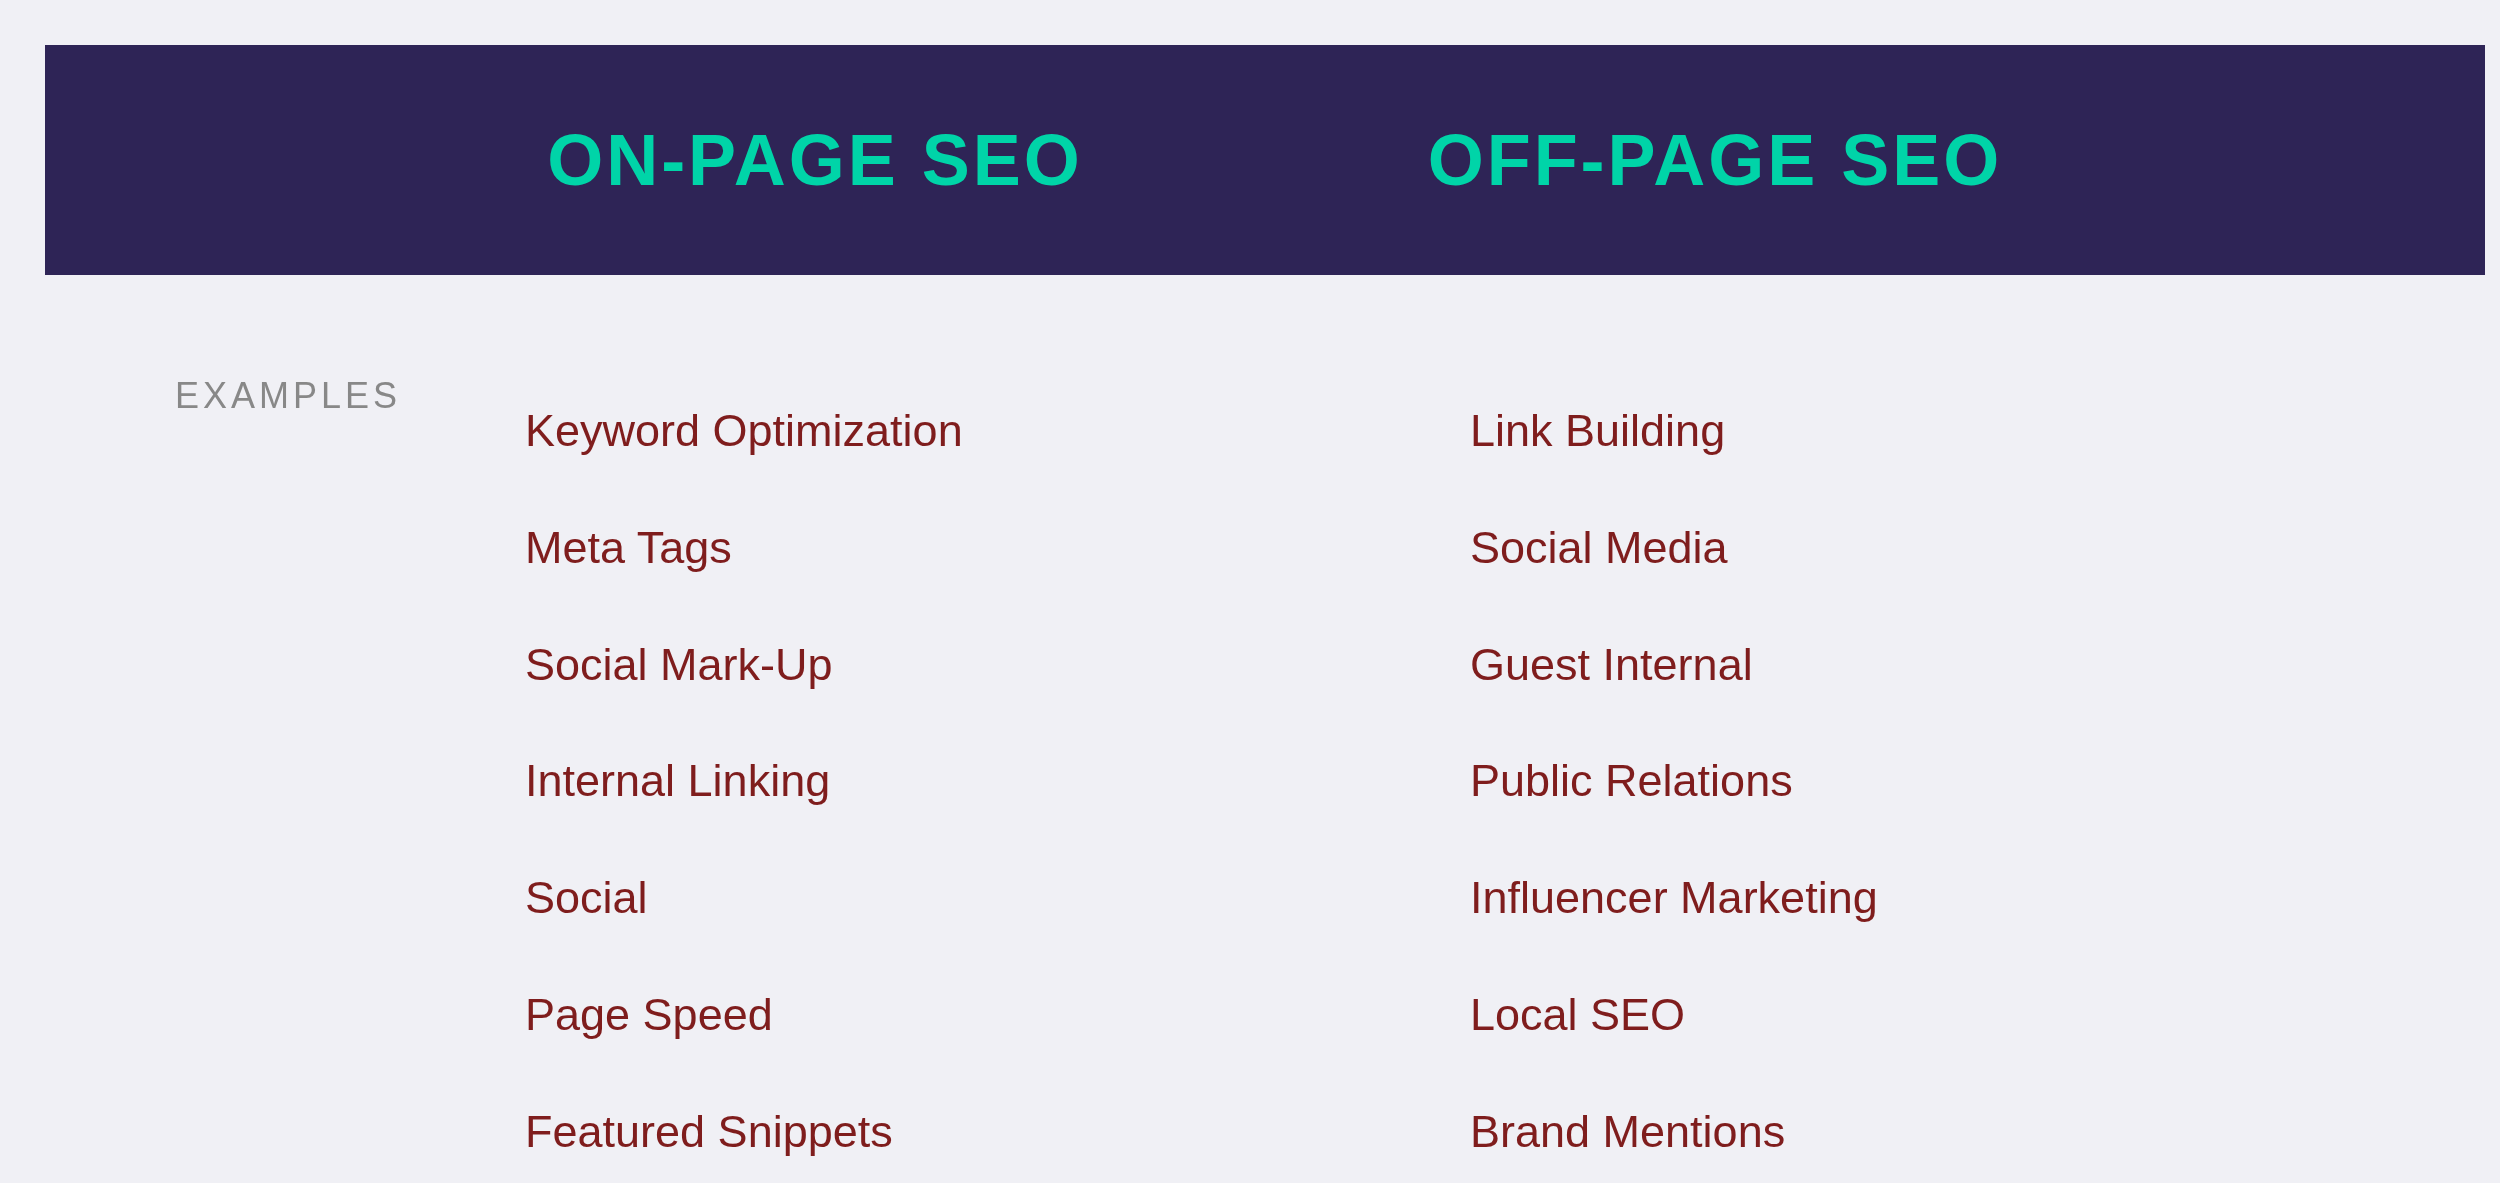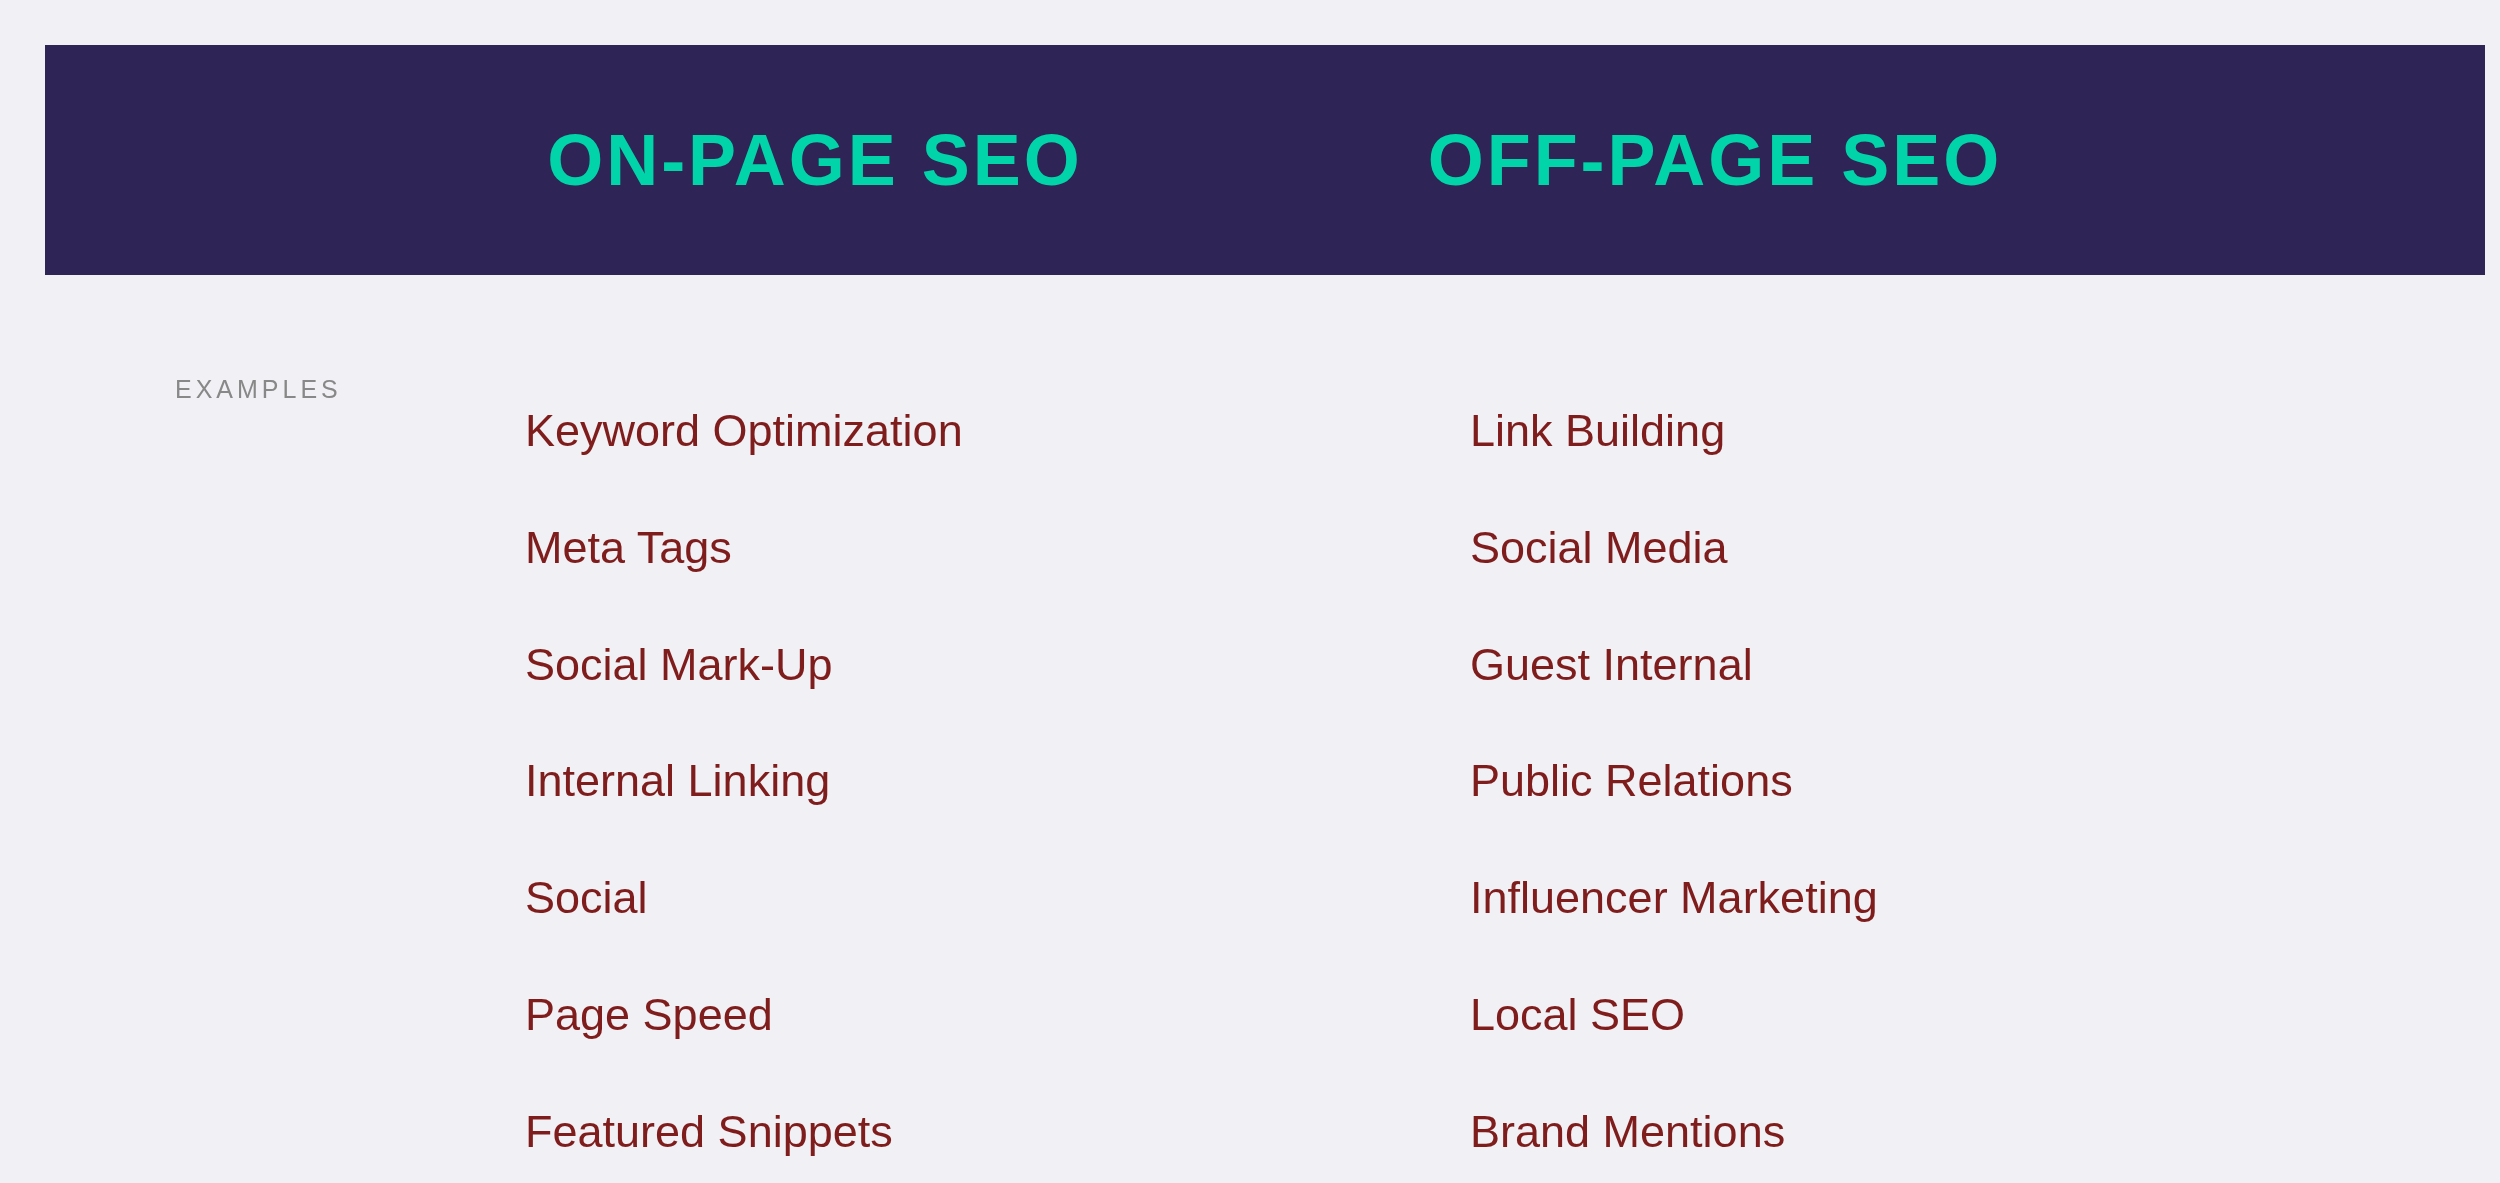--- a/index.html
+++ b/index.html
@@ -63,21 +63,21 @@
       padding: 0 80px;
     }
 
     .examples-label {
       width: 350px;
       padding-top: 20px;
       flex-shrink: 0;
     }
 
     .examples-label span {
-      font-size: 25px;
+      font-size: 36px;
       font-weight: 500;
       color: #888;
       letter-spacing: 4px;
       text-transform: uppercase;
     }
 
     .items-col {
       flex: 1;
       display: flex;
       flex-direction: column;

